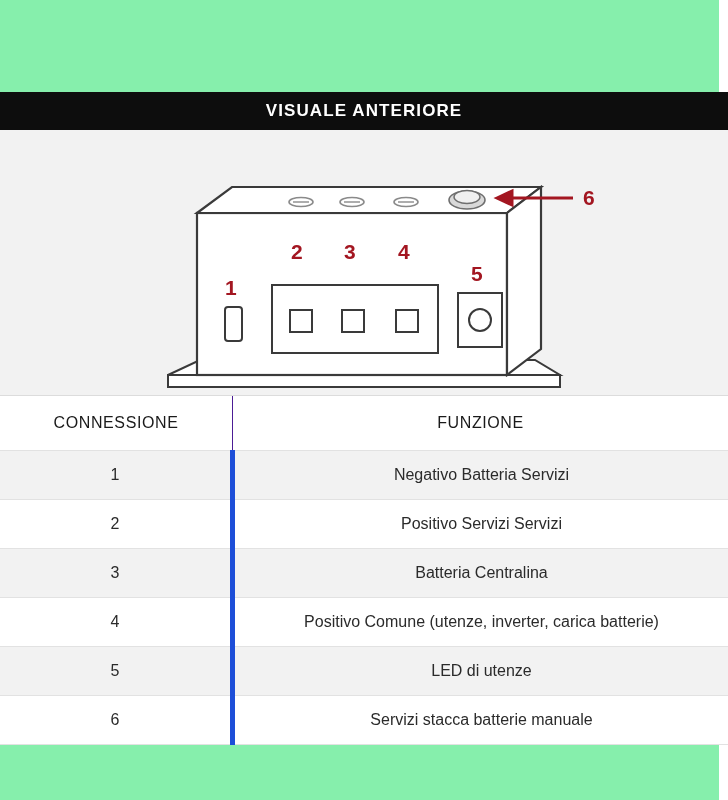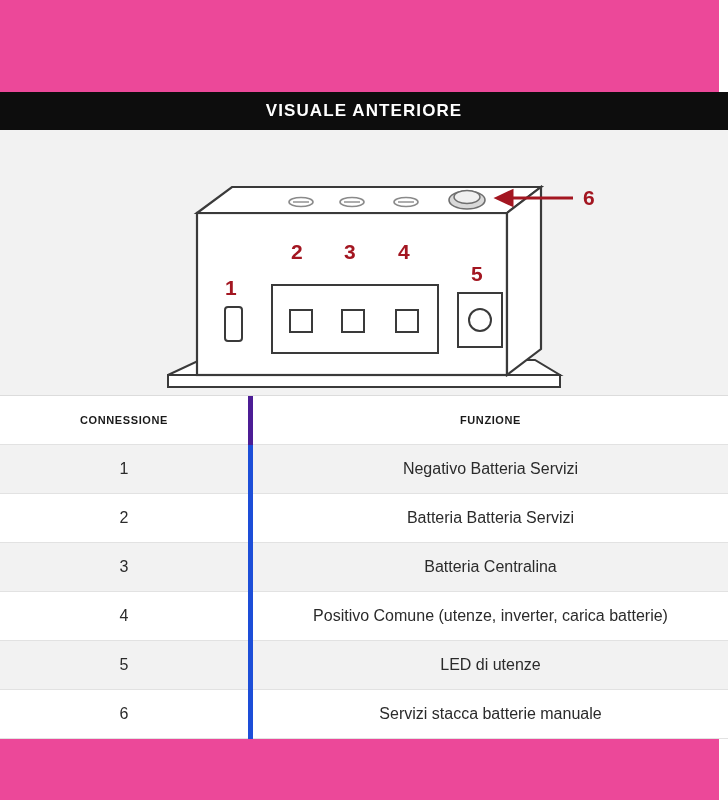--- a/index.html
+++ b/index.html
@@ -10,21 +10,21 @@
     width: 728px;
     height: 800px;
     background: #ffffff;
     font-family: "Liberation Sans", sans-serif;
     -webkit-font-smoothing: antialiased;
   }
   .page {
     position: relative;
     width: 719px;
     height: 800px;
-    background: #ec4899;
+    background: #86efac;
     box-sizing: border-box;
   }
   .card {
     position: absolute;
     left: 0;
     top: 92px;
     width: 728px;
     background: #ffffff;
   }
   
@@ -59,37 +59,37 @@
     width: 100%;
     border-collapse: collapse;
     table-layout: fixed;
   }
   table.conn-table th,
   table.conn-table td {
     text-align: center;
     border-bottom: 1px solid #e2e2e2;
   }
   table.conn-table th {
-    font-size: 11px;
-    font-weight: bold;
+    font-size: 16px;
+    font-weight: normal;
     letter-spacing: 0.6px;
     color: #1a1a1a;
-    padding: 18px 20px;
+    padding: 18px 12px;
     background: #ffffff;
   }
   table.conn-table td {
     font-size: 16px;
     color: #2b2b2b;
     padding: 15px 8px;
     font-weight: 400;
   }
   .col-conn { width: 208px; }
   tr.row-odd td { background: #f2f2f2; }
   tr.row-even td { background: #ffffff; }
-  th.th-divider { border-left: 5px solid #4c1d95; }
+  th.th-divider { border-left: 1px solid #4c1d95; }
   td.td-divider { border-left: 5px solid #1d4ed8; }
   .header-row th { border-bottom: 1px solid #d8d8d8; }
 </style>
 </head>
 <body>
 
 <div class="page">
   <div class="card">
 
     <div class="header-bar">
@@ -166,21 +166,21 @@
           <th class="th-divider">FUNZIONE</th>
         </tr>
       </thead>
       <tbody>
         <tr class="row-odd">
           <td class="col-conn">1</td>
           <td class="td-divider">Negativo Batteria Servizi</td>
         </tr>
         <tr class="row-even">
           <td class="col-conn">2</td>
-          <td class="td-divider">Batteria Batteria Servizi</td>
+          <td class="td-divider">Positivo Servizi Servizi</td>
         </tr>
         <tr class="row-odd">
           <td class="col-conn">3</td>
           <td class="td-divider">Batteria Centralina</td>
         </tr>
         <tr class="row-even">
           <td class="col-conn">4</td>
           <td class="td-divider">Positivo Comune (utenze, inverter, carica batterie)</td>
         </tr>
         <tr class="row-odd">

